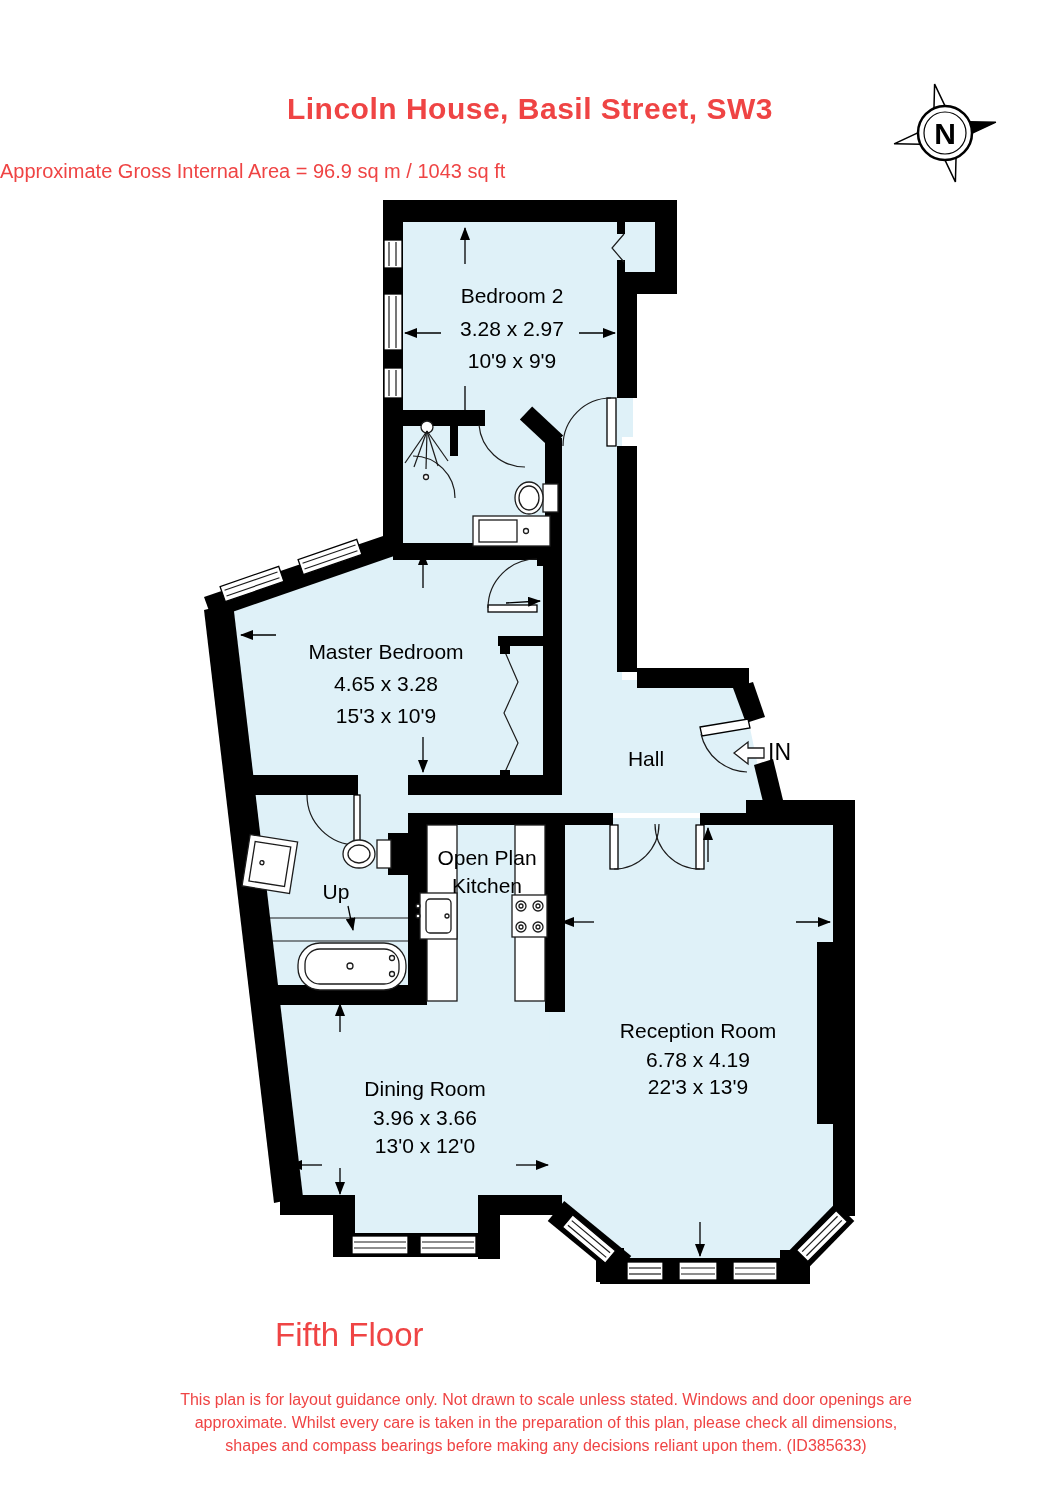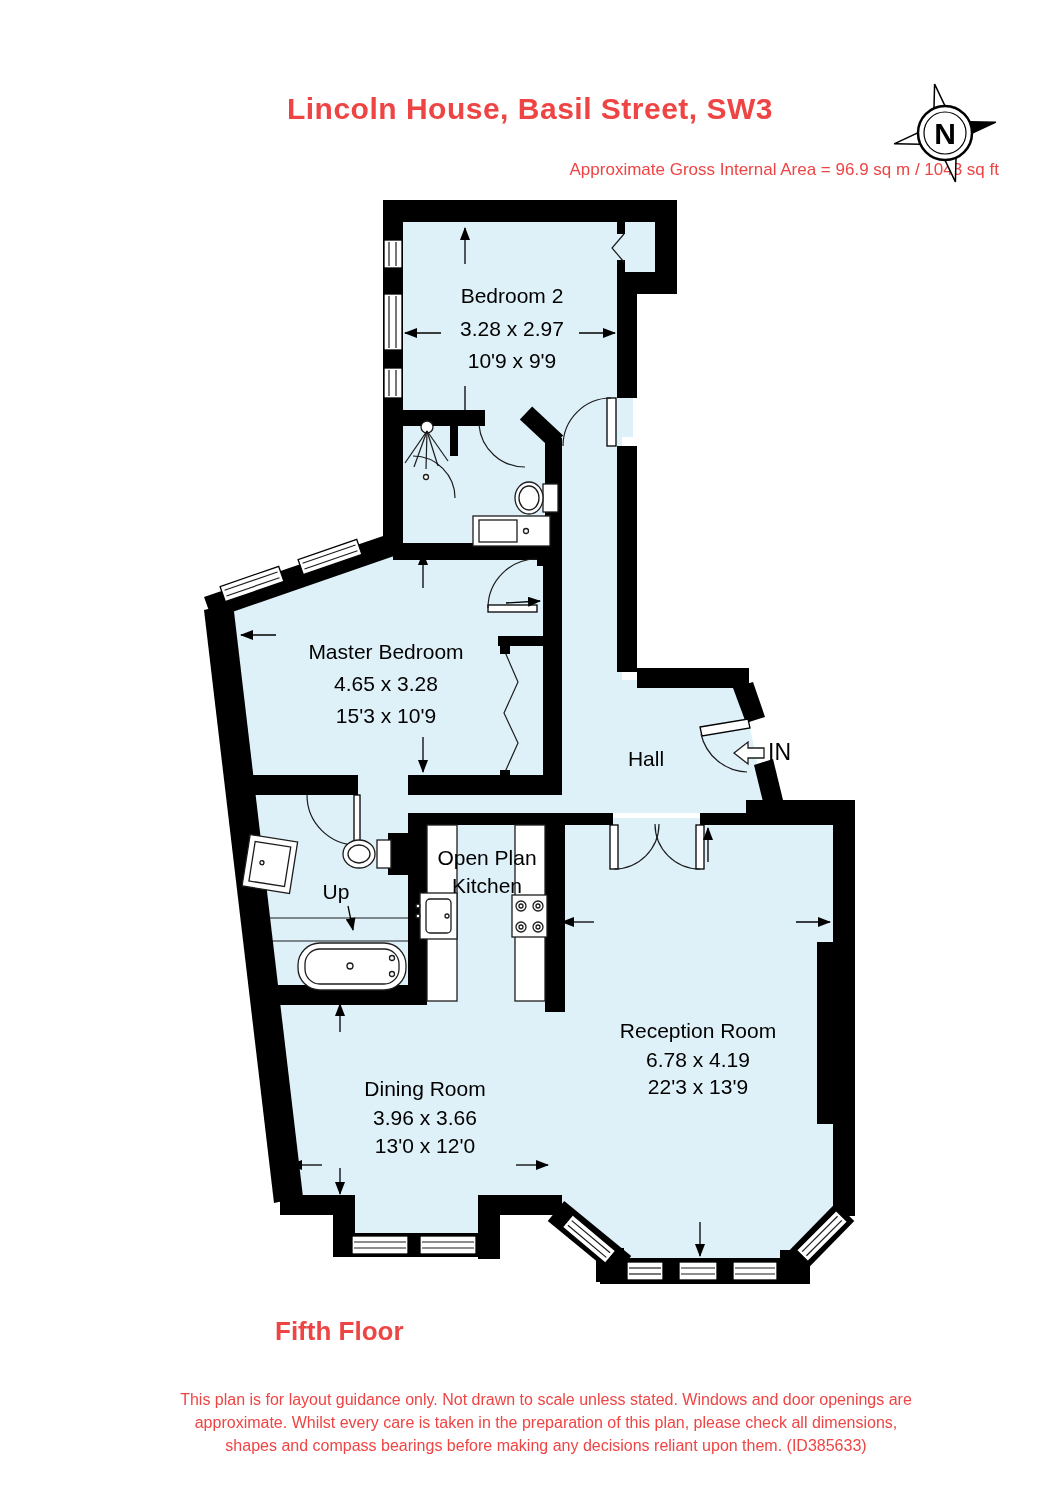--- a/index.html
+++ b/index.html
@@ -1,22 +1,22 @@
 <!DOCTYPE html>
 <html><head>
 <meta charset="utf-8">
 <style>
   html,body{margin:0;padding:0;background:#fff;}
   .page{position:relative;width:1060px;height:1500px;background:#fff;overflow:hidden;
         font-family:"Liberation Sans",sans-serif;color:#ef4444;padding-left:32px;}
   .title{position:absolute;top:92px;left:0;width:1060px;text-align:center;
          font-size:30px;font-weight:bold;letter-spacing:.5px;}
-  .subtitle{position:absolute;top:160px;left:0;width:999px;text-align:right;
-            font-size:17px;}
-  .floor-label{position:absolute;top:1316px;left:275px;font-size:26px;font-weight:bold;}
+  .subtitle{position:absolute;top:160px;left:0;width:999px;text-align:left;
+            font-size:20px;}
+  .floor-label{position:absolute;top:1316px;left:275px;font-size:33px;font-weight:normal;}
   .disclaimer{position:absolute;top:1388px;left:50%;transform:translateX(-50%);
               width:745px;text-align:center;font-size:16px;line-height:23px;}
   svg{position:absolute;top:0;left:0;}
   svg text{font-family:"Liberation Sans",sans-serif;fill:#000;}
   .rl{font-size:21px;text-anchor:middle;}
   .sm{font-size:21px;text-anchor:middle;}
   .wall{fill:#000;stroke:none;}
   .floor{fill:#dff1f8;stroke:none;}
   .fx{fill:#fff;stroke:#1c1c1c;stroke-width:1.3;}
   .ln{fill:none;stroke:#1c1c1c;stroke-width:1.2;}

